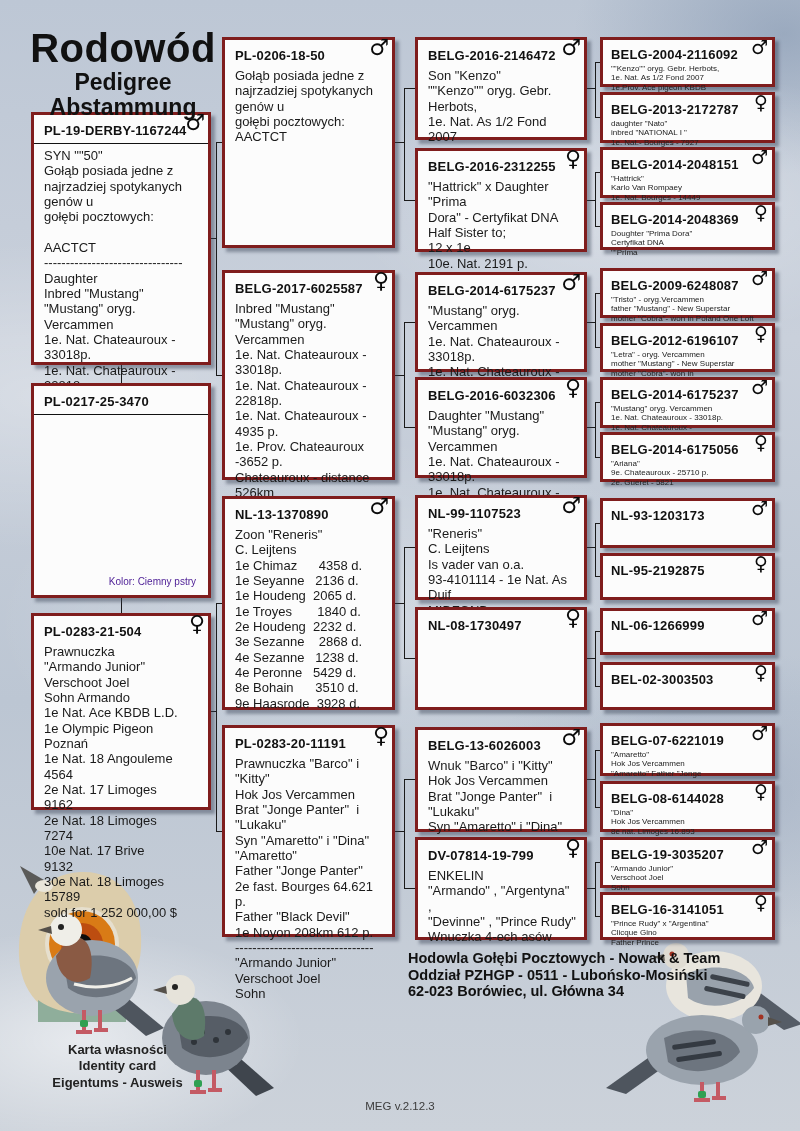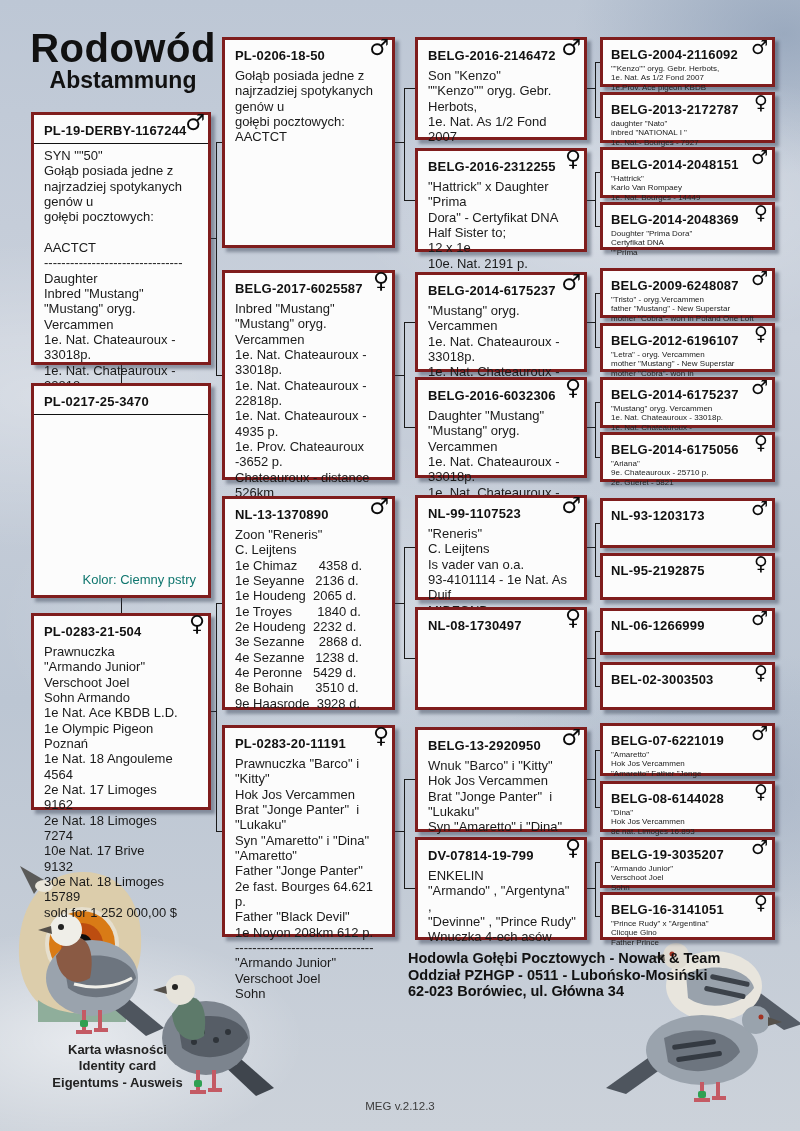--- a/index.html
+++ b/index.html
@@ -32,21 +32,21 @@
     font-family:"DejaVu Sans",sans-serif;color:#0a0a0a;font-weight:normal;
   }
   .bbody{
     padding:2px 8px 4px 10px;font-size:13px;line-height:1.18;
     white-space:pre-wrap;color:#1a1a1a;
   }
   .small .bhead{padding:5px 24px 1px 8px;}
   .small .ring{font-size:13px;}
   .small .sex{font-size:19px;top:-2px;right:4px;}
   .small .bbody{font-size:8px;line-height:1.18;padding:0 6px 2px 8px;color:#222;}
-  .color-note{position:absolute;right:12px;bottom:8px;font-size:13px;color:#0f766e;}
+  .color-note{position:absolute;right:12px;bottom:8px;font-size:10px;color:#4c1d95;}
   .seg{position:absolute;background:#1a1a1a;}
   #title{position:absolute;left:18px;top:28px;width:210px;text-align:center;z-index:3;}
   #title .t1{font-size:40px;font-weight:bold;letter-spacing:.5px;line-height:1.0;}
   #title .t2{font-size:23px;font-weight:bold;line-height:1.1;margin-top:2px;}
   #title .t3{font-size:23px;font-weight:bold;line-height:1.05;}
   #breeder{position:absolute;left:408px;top:950px;width:392px;font-size:14.5px;font-weight:bold;line-height:16.5px;z-index:4;}
   #identity{position:absolute;left:10px;top:1042px;width:215px;text-align:center;font-size:13px;font-weight:bold;line-height:1.25;color:#222;z-index:4;}
   #footer{position:absolute;left:0;top:1100px;width:800px;text-align:center;font-size:11.5px;color:#3c3c3c;z-index:4;}
   svg{position:absolute;}
 </style>
@@ -183,20 +183,21 @@
     <rect x="112" y="90" width="4" height="16" fill="#c45a64"></rect>
     <rect x="94" y="99" width="8" height="7" rx="2" fill="#2fa052"></rect>
     <path d="M90,108 L106,108 M108,106 L122,106" stroke="#c45a64" stroke-width="4"></path>
   </svg>
 </div>
 
 <div id="ui" class="layer">
 
   <div id="title">
     <div class="t1">Rodowód</div>
+    <div class="t2">Pedigree</div>
     <div class="t3">Abstammung</div>
   </div>
 
   <div class="box ruled" style="left:31px;top:112px;width:180px;height:253px">
     <div class="bhead"><span class="ring">PL-19-DERBY-1167244</span><span class="sex">♂</span></div>
     <div class="bbody">SYN ""50"
 Gołąb posiada jedne z
 najrzadziej spotykanych genów u
 gołębi pocztowych:
 
@@ -321,21 +322,21 @@
     <div class="bbody">"Reneris"
 C. Leijtens
 Is vader van o.a.
 93-4101114 - 1e Nat. As Duif
 MIDFOND</div>
   </div>
   <div class="box" style="left:415px;top:607px;width:172px;height:103px">
     <div class="bhead"><span class="ring">NL-08-1730497</span><span class="sex">♀</span></div>
   </div>
   <div class="box" style="left:415px;top:727px;width:172px;height:105px">
-    <div class="bhead"><span class="ring">BELG-13-2920950</span><span class="sex">♂</span></div>
+    <div class="bhead"><span class="ring">BELG-13-6026003</span><span class="sex">♂</span></div>
     <div class="bbody">Wnuk "Barco" i "Kitty"
 Hok Jos Vercammen
 Brat "Jonge Panter"  i "Lukaku"
 Syn "Amaretto" i "Dina"
 "Amaretto"</div>
   </div>
   <div class="box" style="left:415px;top:837px;width:172px;height:103px">
     <div class="bhead"><span class="ring">DV-07814-19-799</span><span class="sex">♀</span></div>
     <div class="bbody">ENKELIN
 "Armando" , "Argentyna" ,

